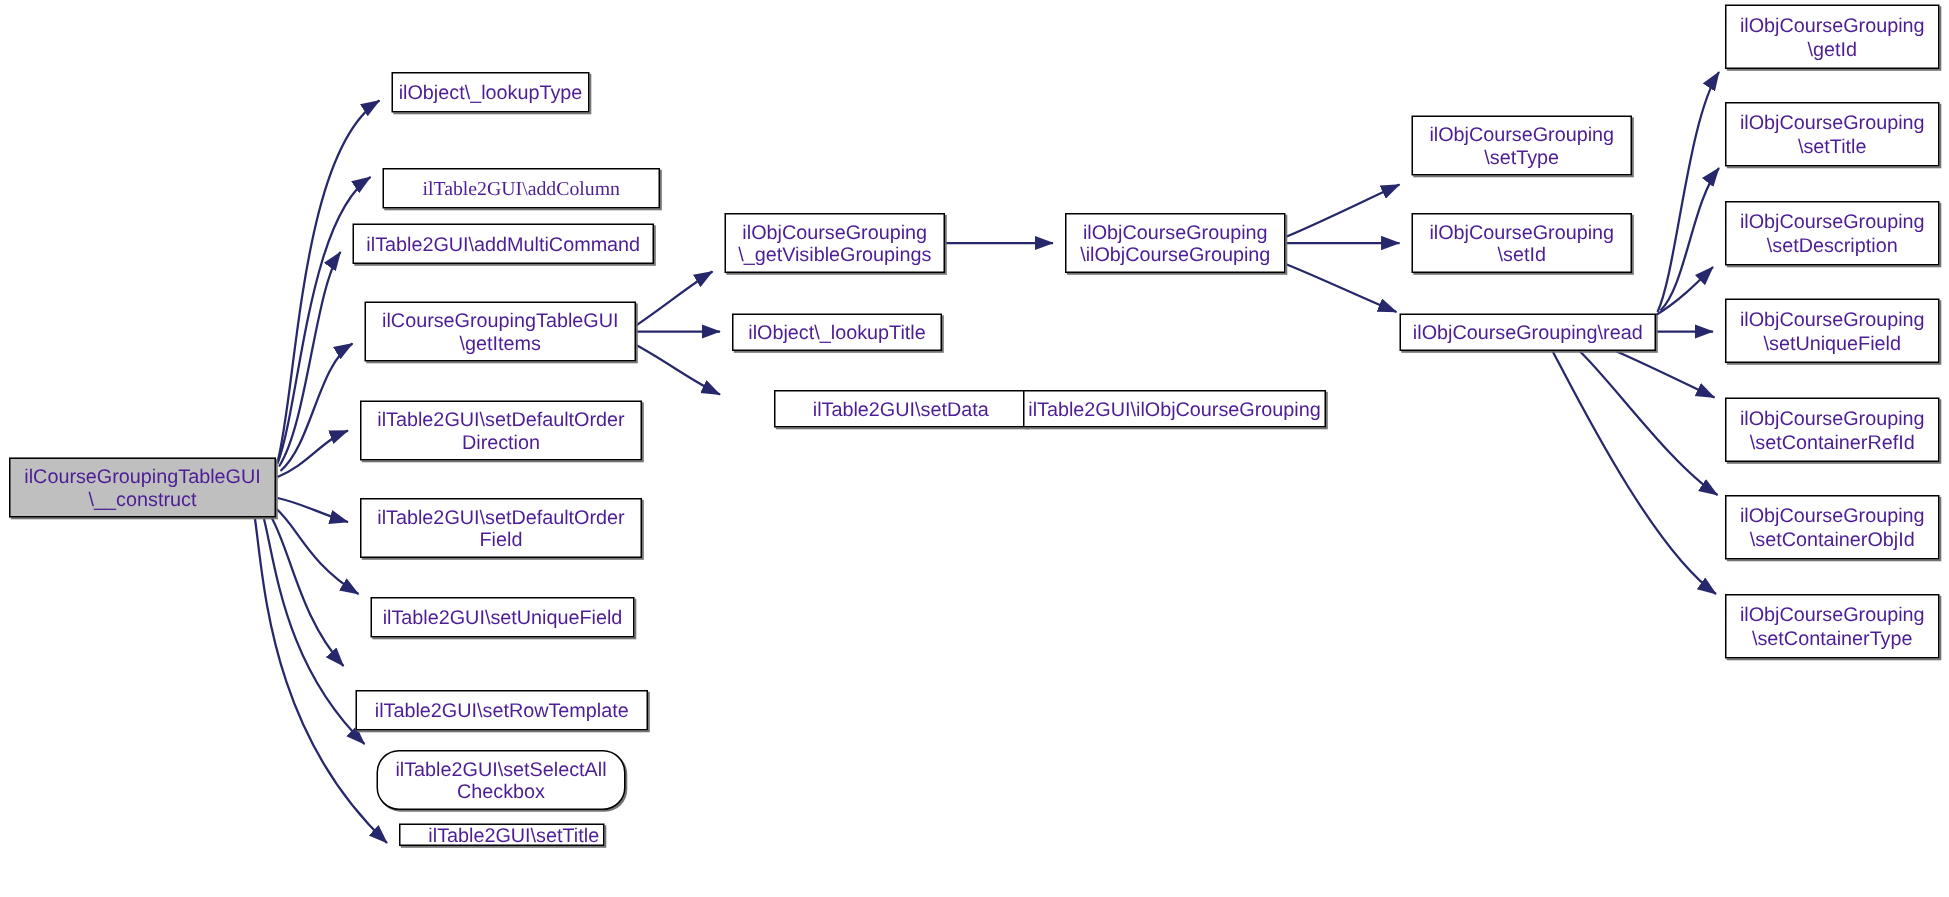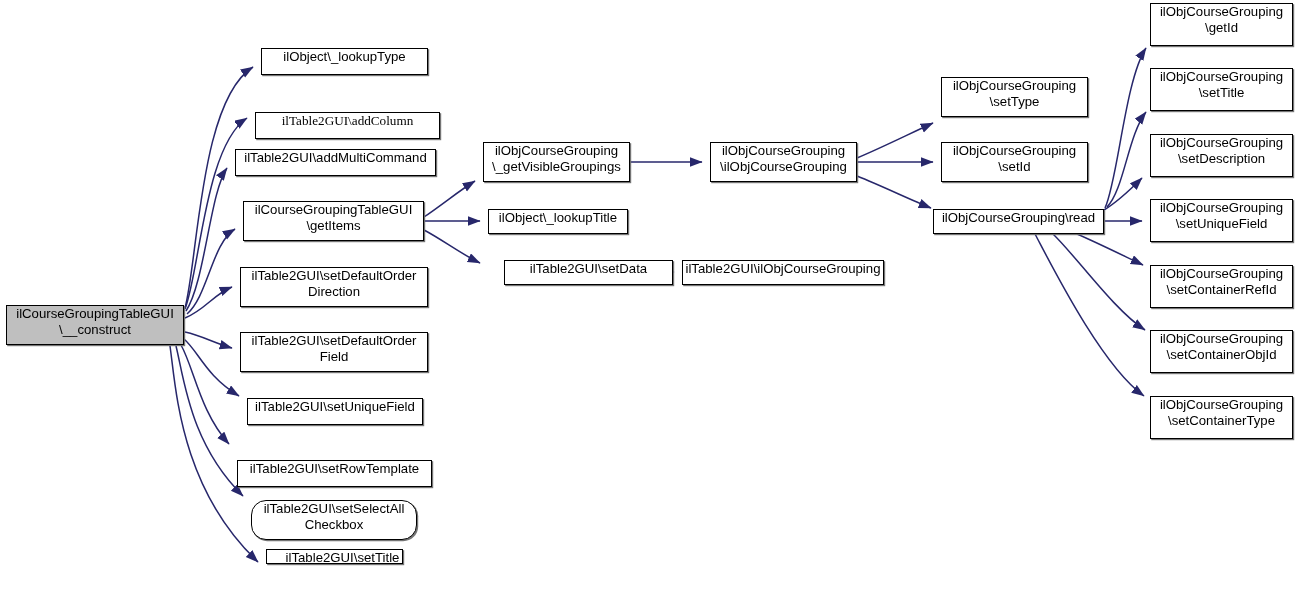--- a/index.html
+++ b/index.html
@@ -21,26 +21,26 @@
     top: 0;
     width: 1299px;
     height: 598px;
     pointer-events: none;
   }
   .node {
     position: absolute;
     box-sizing: border-box;
     border: 1px solid #000000;
     background: #ffffff;
-    color: #000000;
+    color: #4c1d95;
     font-size: 13.2px;
     line-height: 15.5px;
     text-align: center;
     display: flex;
-    align-items: flex-start;
+    align-items: center;
     justify-content: center;
     white-space: pre;
     box-shadow: 1.2px 1.2px 0 0 rgba(110,110,110,0.95);
   }
   .node.current {
     background: #bfbfbf;
     border: 1px solid #000000;
   }
   .node-label {
     display: block;
@@ -81,38 +81,38 @@
         <path d="M 1104 210 C 1119 201 1131 189 1142 178" fill="none" stroke="#27276b" stroke-width="1.5" marker-end="url(#arrow)"></path>
         <path d="M 1104 221 L 1142 221" fill="none" stroke="#27276b" stroke-width="1.5" marker-end="url(#arrow)"></path>
         <path d="M 1077 234 C 1100 244 1124 256 1143 265" fill="none" stroke="#27276b" stroke-width="1.5" marker-end="url(#arrow)"></path>
         <path d="M 1053 234 C 1076 256 1114 310 1145 330" fill="none" stroke="#27276b" stroke-width="1.5" marker-end="url(#arrow)"></path>
         <path d="M 1035 234 C 1053 268 1102 366 1144 396" fill="none" stroke="#27276b" stroke-width="1.5" marker-end="url(#arrow)"></path>
       </g>
   </svg>
   <div id="nodes">
       <div class="node current" style="left: 6px; top: 305px; width: 178px; height: 40px;"><span class="node-label">ilCourseGroupingTableGUI
 \__construct</span></div>
-      <div class="node" style="left: 261px; top: 48px; width: 167px; height: 27px;"><span class="node-label">ilObject\_lookupType</span></div>
+      <div class="node" style="left: 261px; top: 48px; width: 132px; height: 27px;"><span class="node-label">ilObject\_lookupType</span></div>
       <div class="node" style="left: 255px; top: 112px; width: 185px; height: 27px; font-family: Liberation Serif, serif;"><span class="node-label">ilTable2GUI\addColumn</span></div>
       <div class="node" style="left: 235px; top: 149px; width: 201px; height: 27px;"><span class="node-label">ilTable2GUI\addMultiCommand</span></div>
       <div class="node" style="left: 243px; top: 201px; width: 181px; height: 40px;"><span class="node-label">ilCourseGroupingTableGUI
 \getItems</span></div>
       <div class="node" style="left: 240px; top: 267px; width: 188px; height: 40px;"><span class="node-label">ilTable2GUI\setDefaultOrder
 Direction</span></div>
       <div class="node" style="left: 240px; top: 332px; width: 188px; height: 40px;"><span class="node-label">ilTable2GUI\setDefaultOrder
 Field</span></div>
       <div class="node" style="left: 247px; top: 398px; width: 176px; height: 27px;"><span class="node-label">ilTable2GUI\setUniqueField</span></div>
       <div class="node" style="left: 237px; top: 448px; width: 195px; height: 27px; margin-top: 12px;"><span class="node-label">ilTable2GUI\setRowTemplate</span></div>
       <div class="node" style="left: 251px; top: 500px; width: 166px; height: 40px; border-radius: 15px;"><span class="node-label">ilTable2GUI\setSelectAll
 Checkbox</span></div>
       <div class="node" style="left: 266px; top: 549px; width: 137px; height: 15px; padding-left: 16px;"><span class="node-label">ilTable2GUI\setTitle</span></div>
       <div class="node" style="left: 483px; top: 142px; width: 147px; height: 40px;"><span class="node-label">ilObjCourseGrouping
 \_getVisibleGroupings</span></div>
       <div class="node" style="left: 488px; top: 209px; width: 140px; height: 25px;"><span class="node-label">ilObject\_lookupTitle</span></div>
-      <div class="node" style="left: 504px; top: 260px; width: 169px; height: 25px;"><span class="node-label">ilTable2GUI\setData</span></div>
+      <div class="node" style="left: 516px; top: 260px; width: 169px; height: 25px;"><span class="node-label">ilTable2GUI\setData</span></div>
       <div class="node" style="left: 710px; top: 142px; width: 147px; height: 40px;"><span class="node-label">ilObjCourseGrouping
 \ilObjCourseGrouping</span></div>
       <div class="node" style="left: 682px; top: 260px; width: 202px; height: 25px;"><span class="node-label">ilTable2GUI\ilObjCourseGrouping</span></div>
       <div class="node" style="left: 941px; top: 77px; width: 147px; height: 40px;"><span class="node-label">ilObjCourseGrouping
 \setType</span></div>
       <div class="node" style="left: 941px; top: 142px; width: 147px; height: 40px;"><span class="node-label">ilObjCourseGrouping
 \setId</span></div>
       <div class="node" style="left: 933px; top: 209px; width: 171px; height: 25px;"><span class="node-label">ilObjCourseGrouping\read</span></div>
       <div class="node" style="left: 1150px; top: 3px; width: 143px; height: 43px;"><span class="node-label">ilObjCourseGrouping
 \getId</span></div>

